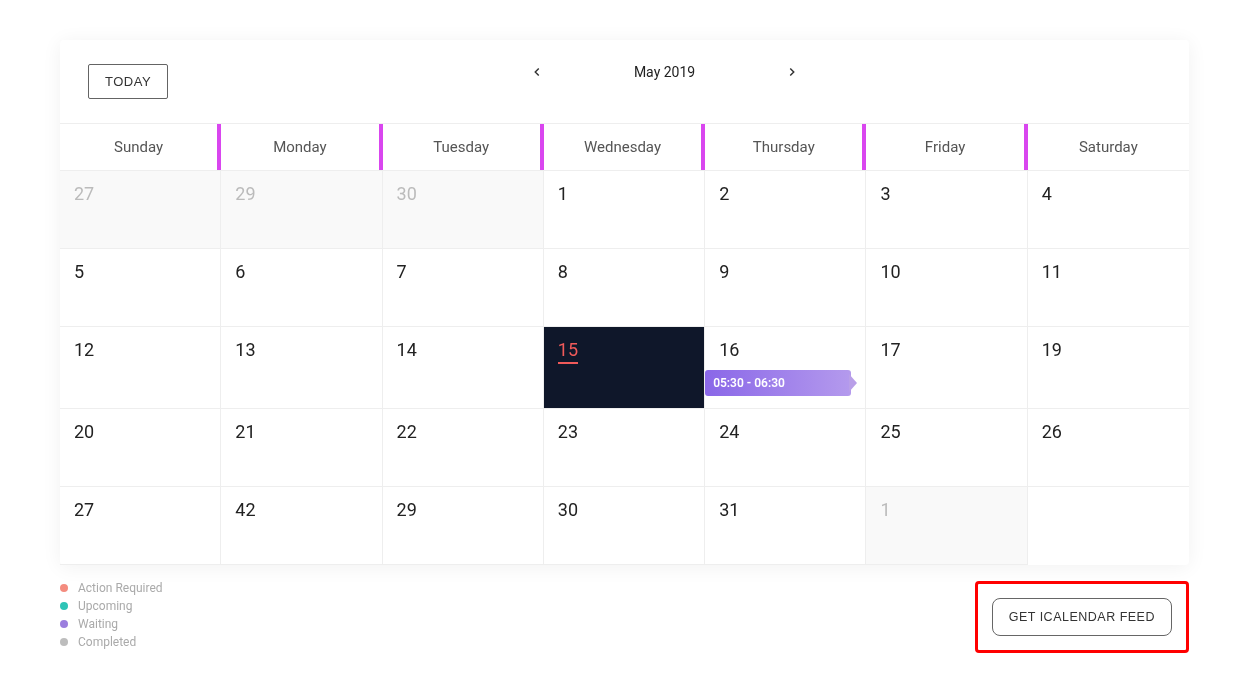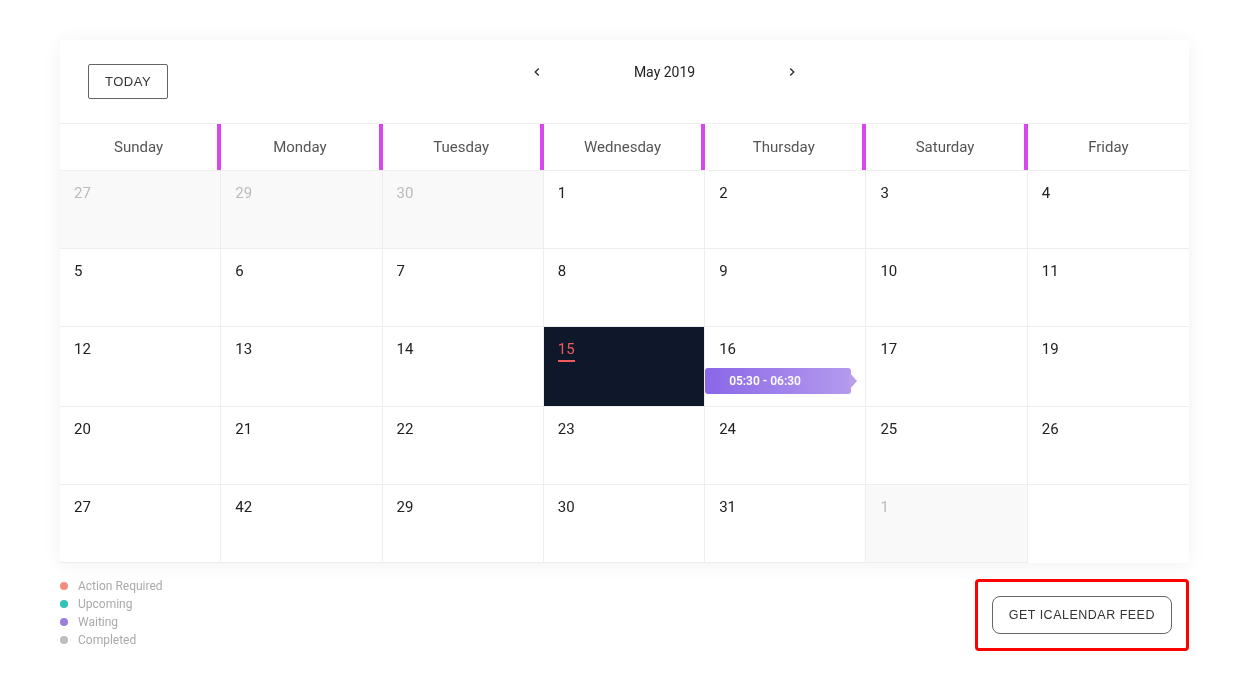--- a/index.html
+++ b/index.html
@@ -76,21 +76,21 @@
       min-height: 78px;
       border-right: 1px solid #eee;
       border-bottom: 1px solid #eee;
       padding: 12px 14px;
       position: relative;
     }
     .day-cell:nth-child(7n) {
       border-right: none;
     }
     .day-number {
-      font-size: 15px;
+      font-size: 18px;
       color: #222;
     }
     .day-cell.other-month {
       background: #f9f9f9;
     }
     .day-cell.other-month .day-number {
       color: #bbb;
     }
     .day-cell.today {
       background: #0f172a;
@@ -100,21 +100,21 @@
       display: inline-block;
       border-bottom: 2px solid #f05a5a;
       padding-bottom: 2px;
     }
     .event-chip {
       margin-top: 10px;
       background: linear-gradient(90deg, #8a67e8 0%, #b49aed 100%);
       color: #fff;
       font-size: 12px;
       font-weight: 600;
-      padding: 6px 24px;
+      padding: 6px 8px;
       border-radius: 3px;
       display: inline-block;
       width: calc(100% + 14px);
       margin-left: -14px;
       position: relative;
     }
     .event-chip::after {
       content: "";
       position: absolute;
       right: -6px;
@@ -184,22 +184,22 @@
       </span>
     </div>
   </div>
 
   <div class="weekdays" id="weekdays">
       <div class="weekday">Sunday</div>
       <div class="weekday">Monday</div>
       <div class="weekday">Tuesday</div>
       <div class="weekday">Wednesday</div>
       <div class="weekday">Thursday</div>
+      <div class="weekday">Friday</div>
       <div class="weekday">Saturday</div>
-      <div class="weekday">Friday</div>
     </div>
   <div class="days-grid" id="days-grid">
       <div class="day-cell other-month"><span class="day-number">27</span></div>
       <div class="day-cell other-month"><span class="day-number">29</span></div>
       <div class="day-cell other-month"><span class="day-number">30</span></div>
       <div class="day-cell"><span class="day-number">1</span></div>
       <div class="day-cell"><span class="day-number">2</span></div>
       <div class="day-cell"><span class="day-number">3</span></div>
       <div class="day-cell"><span class="day-number">4</span></div>
       <div class="day-cell"><span class="day-number">5</span></div>

